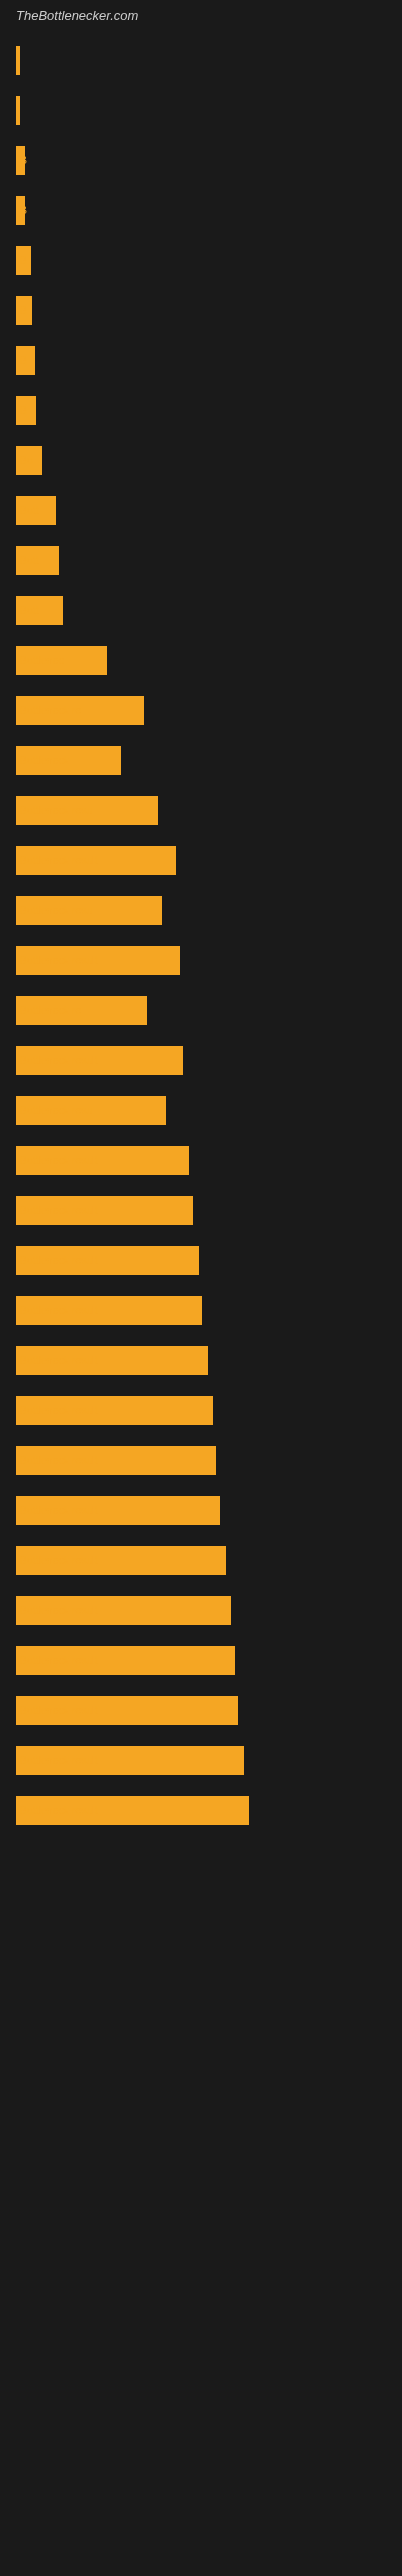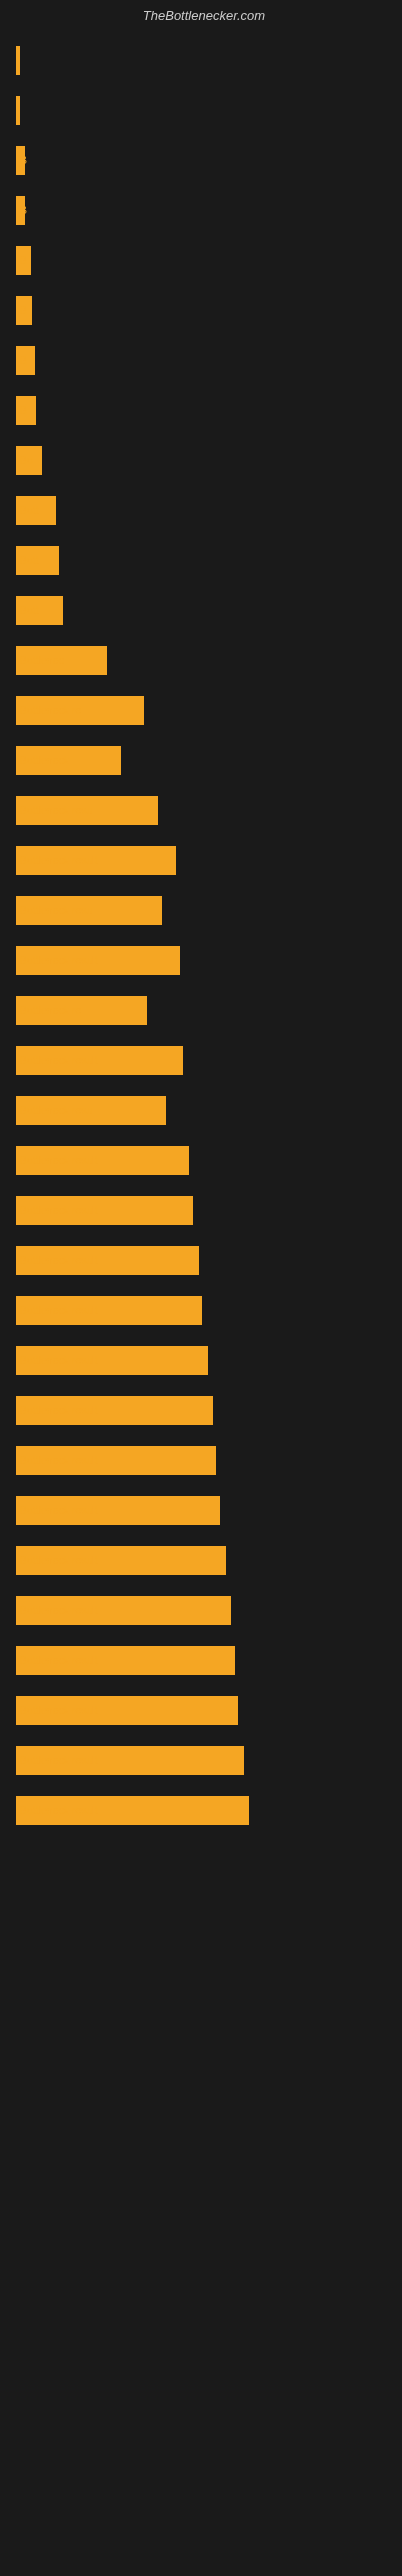--- a/index.html
+++ b/index.html
@@ -10,22 +10,21 @@
     body {
       width: 403px;
       min-height: 2576px;
       background-color: #1a1a1a;
       font-family: Arial, sans-serif;
       position: relative;
     }
     .site-title {
       color: #cccccc;
       font-size: 13px;
-      text-align: center;
-      padding: 8px 0 4px 5px;
+      padding: 8px 0 4px 16px;
       font-style: italic;
     }
     .chart-area {
       background-color: #1a1a1a;
       padding: 8px 16px;
     }
     .bar-row {
       display: flex;
       align-items: center;
       margin-bottom: 0px;

